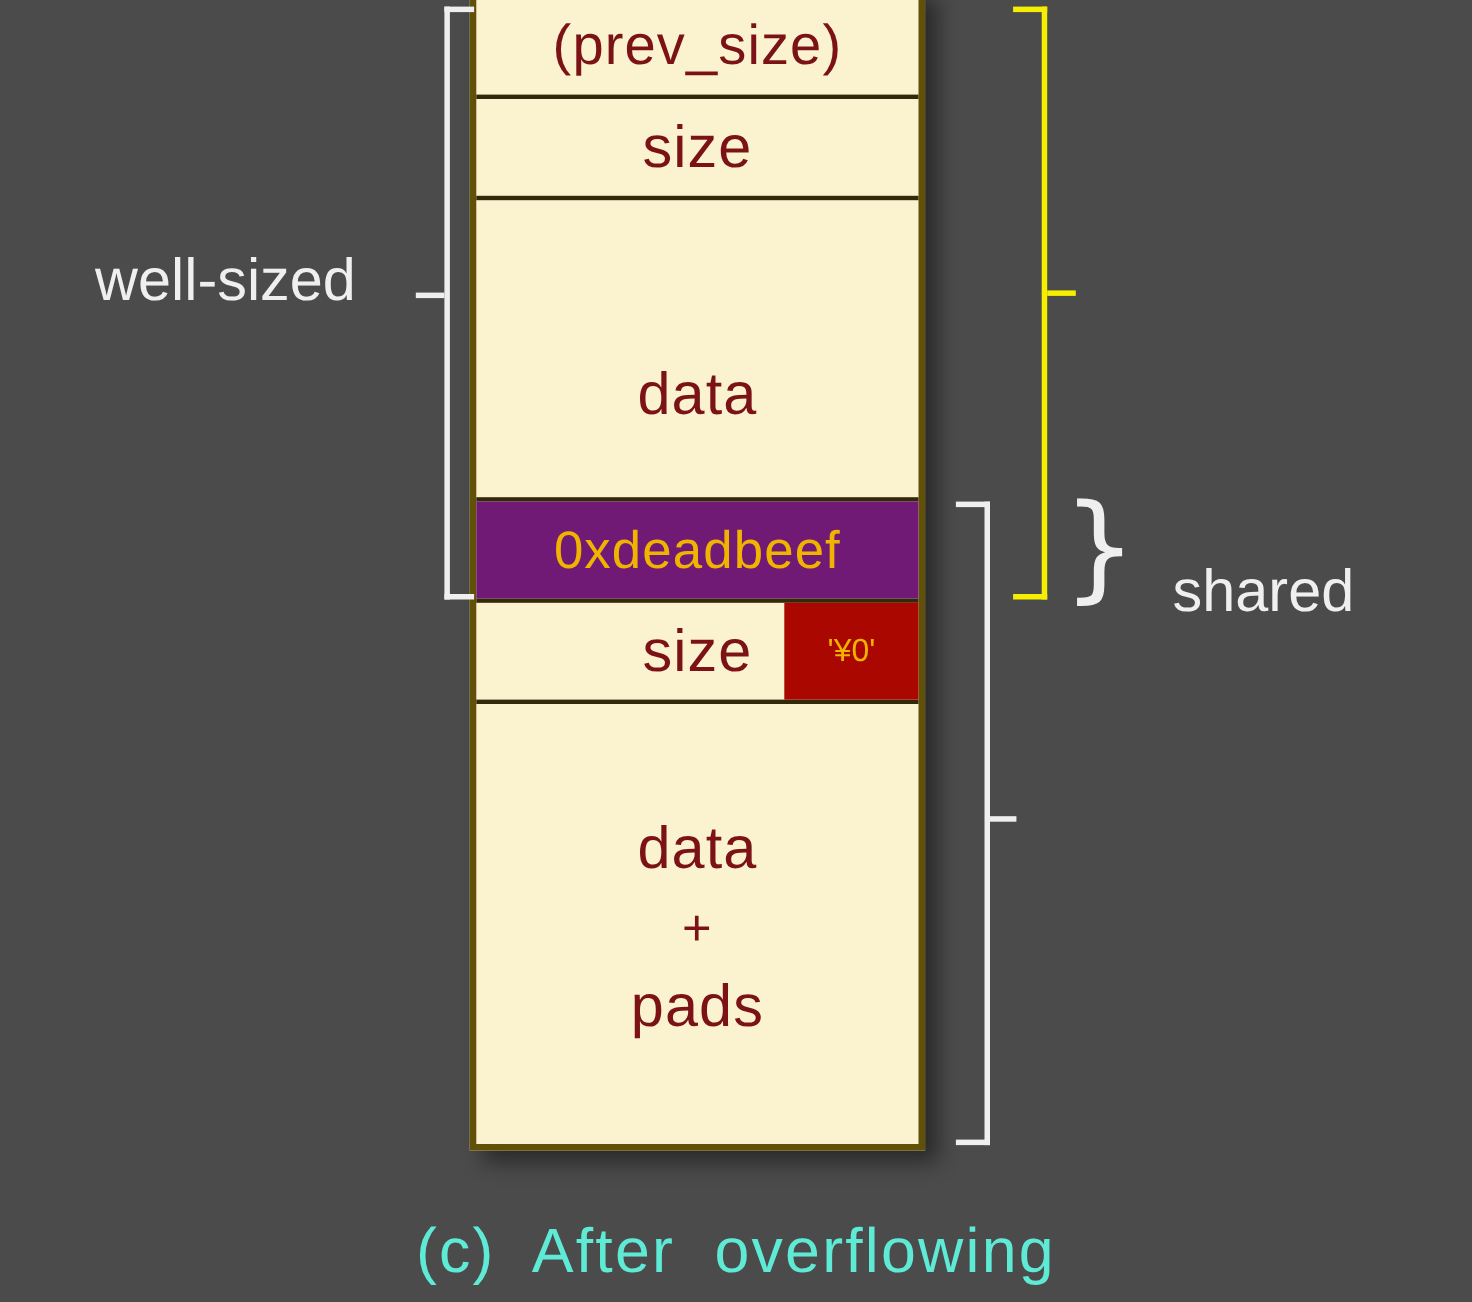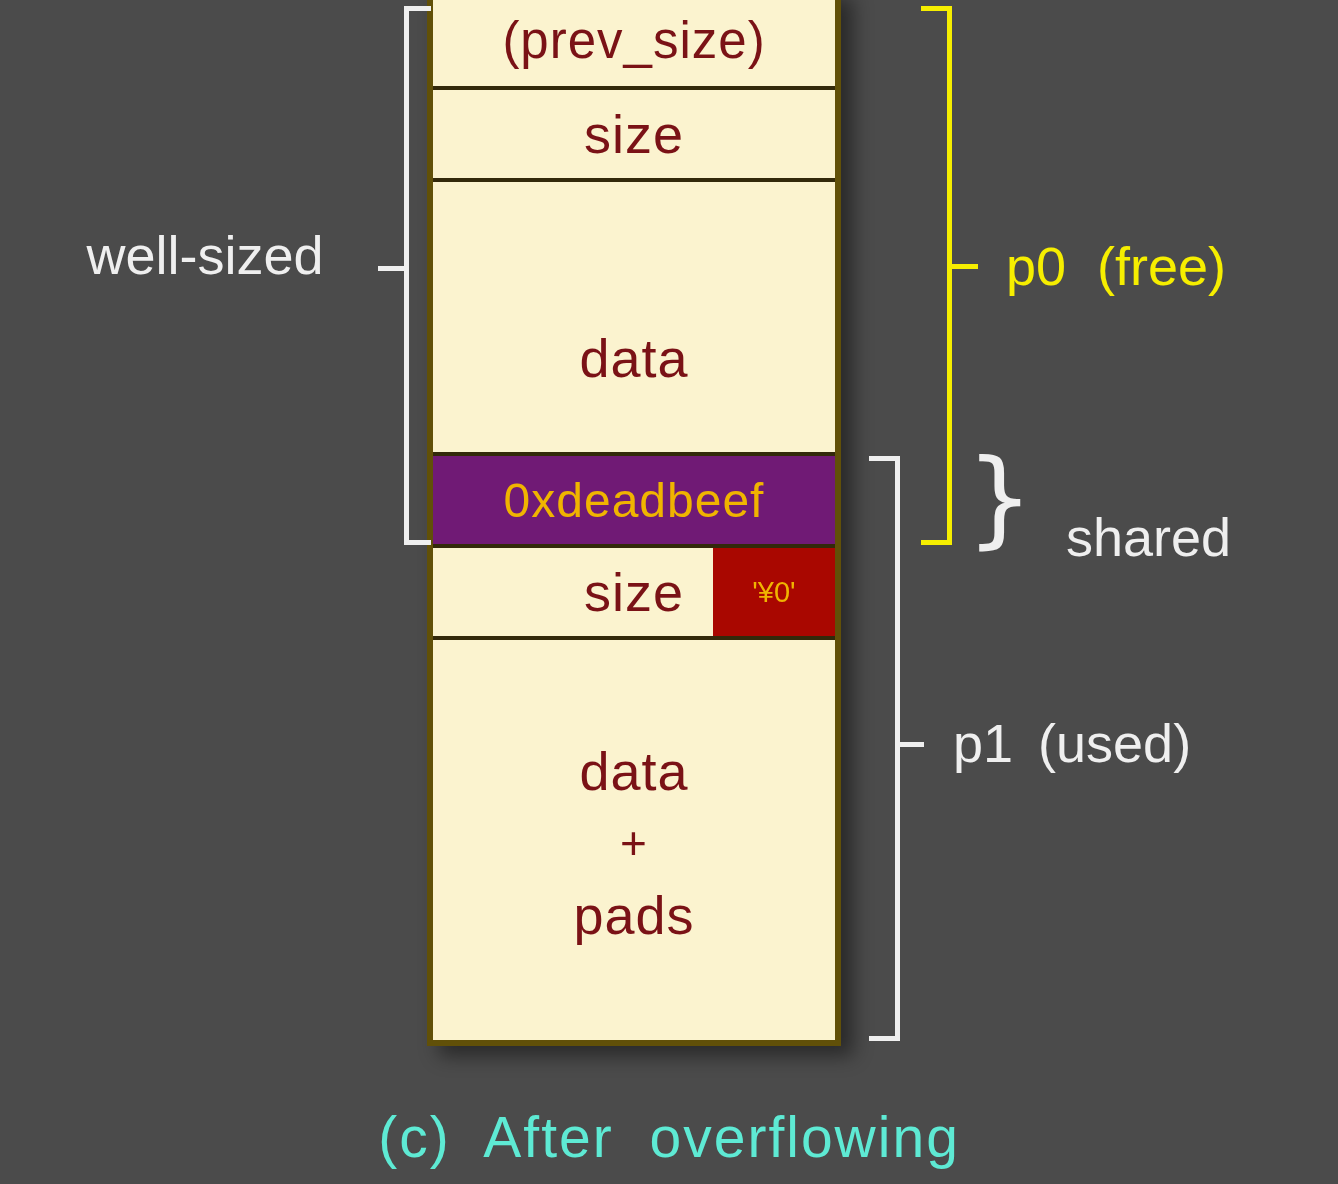--- a/index.html
+++ b/index.html
@@ -158,26 +158,24 @@
   <div class="bar" id="lb-v"></div>
   <div class="bar" id="lb-t"></div>
   <div class="bar" id="lb-b"></div>
   <div class="bar" id="lb-m"></div>
   <div class="lbl" id="lbl-well">well-sized</div>
 
   <div class="bar yellow" id="yb-v"></div>
   <div class="bar yellow" id="yb-t"></div>
   <div class="bar yellow" id="yb-b"></div>
   <div class="bar yellow" id="yb-m"></div>
-  <div class="lbl" id="lbl-p0">p0 (free)</div>
 
   <div id="shared-brace">}</div>
   <div class="lbl" id="lbl-shared">shared</div>
 
   <div class="bar" id="pb-v"></div>
   <div class="bar" id="pb-t"></div>
   <div class="bar" id="pb-b"></div>
   <div class="bar" id="pb-m"></div>
-  <div class="lbl" id="lbl-p1">p1 (used)</div>
 
   <div id="caption">(c) After overflowing</div>
 
 </div>
 
 </body></html>

